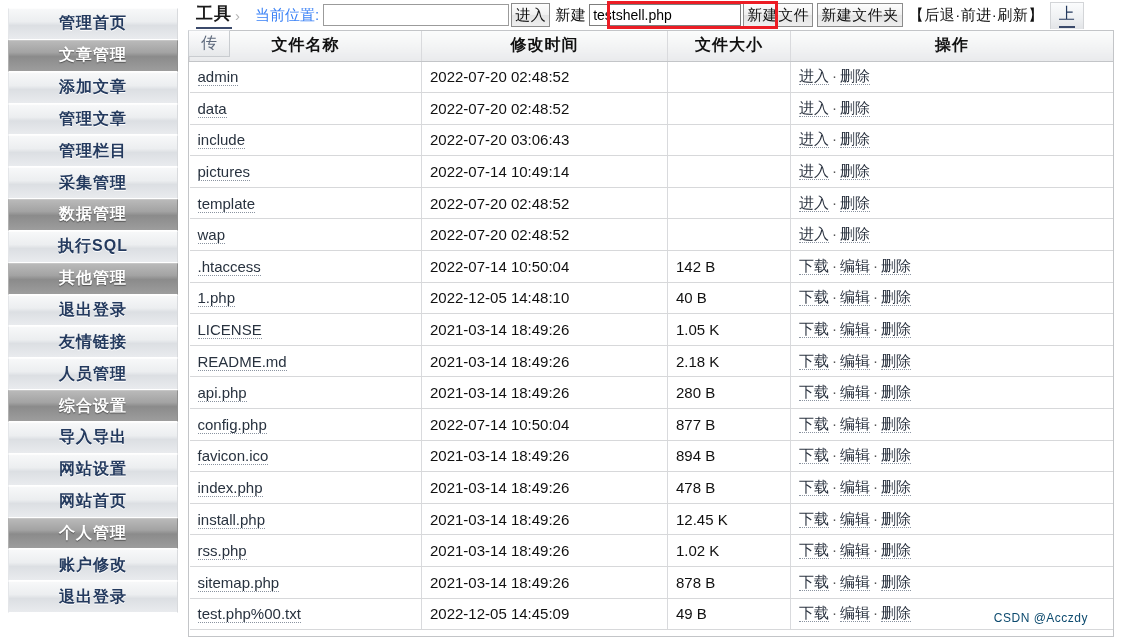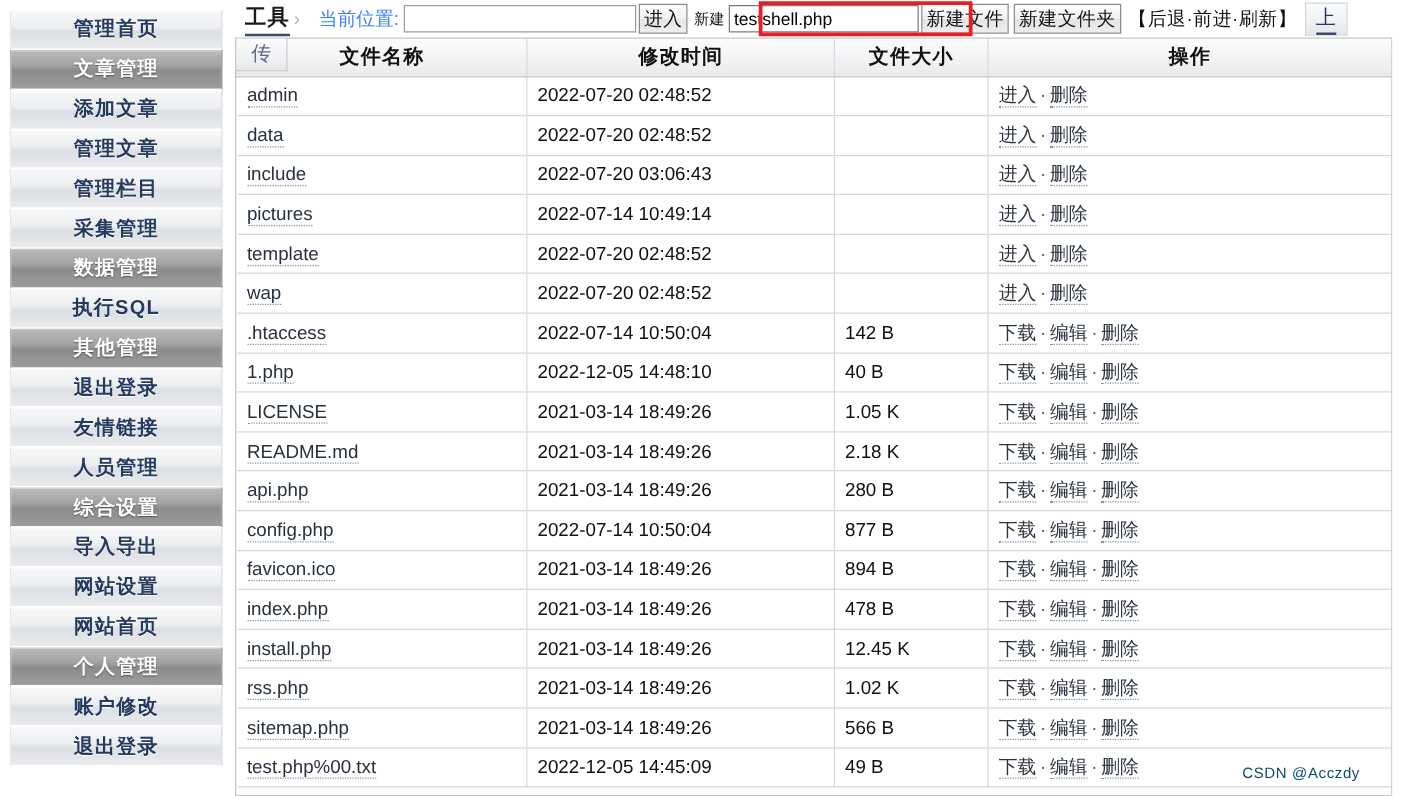--- a/index.html
+++ b/index.html
@@ -115,21 +115,21 @@
     background: linear-gradient(to bottom,#fdfdfd 0%,#f0f0f0 50%,#e4e4e4 51%,#eeeeee 100%);
     font-family: "Liberation Sans", sans-serif;
     font-size: 15px;
     color: #111;
     padding: 0 3px;
     margin: 0 2px;
     cursor: pointer;
     letter-spacing: 0.5px;
   }
   .tb-plain {
-    font-size: 12px;
+    font-size: 15px;
     color: #111;
     margin: 0 3px;
     cursor: pointer;
     letter-spacing: 0.5px;
   }
   .nav-group {
     font-size: 15px;
     color: #111;
     margin-left: 4px;
     letter-spacing: 0.5px;
@@ -483,21 +483,21 @@
             </tr>
             <tr>
               <td class="c-name"><a class="dlink">rss.php</a></td>
               <td class="c-time">2021-03-14 18:49:26</td>
               <td class="c-size">1.02 K</td>
               <td class="c-act"><a class="act">下载</a><span class="act-sep">·</span><a class="act">编辑</a><span class="act-sep">·</span><a class="act">删除</a></td>
             </tr>
             <tr>
               <td class="c-name"><a class="dlink">sitemap.php</a></td>
               <td class="c-time">2021-03-14 18:49:26</td>
-              <td class="c-size">566 B</td>
+              <td class="c-size">878 B</td>
               <td class="c-act"><a class="act">下载</a><span class="act-sep">·</span><a class="act">编辑</a><span class="act-sep">·</span><a class="act">删除</a></td>
             </tr>
             <tr>
               <td class="c-name"><a class="dlink">test.php%00.txt</a></td>
               <td class="c-time">2022-12-05 14:45:09</td>
               <td class="c-size">49 B</td>
               <td class="c-act"><a class="act">下载</a><span class="act-sep">·</span><a class="act">编辑</a><span class="act-sep">·</span><a class="act">删除</a></td>
             </tr>
           </tbody>
       </table>

